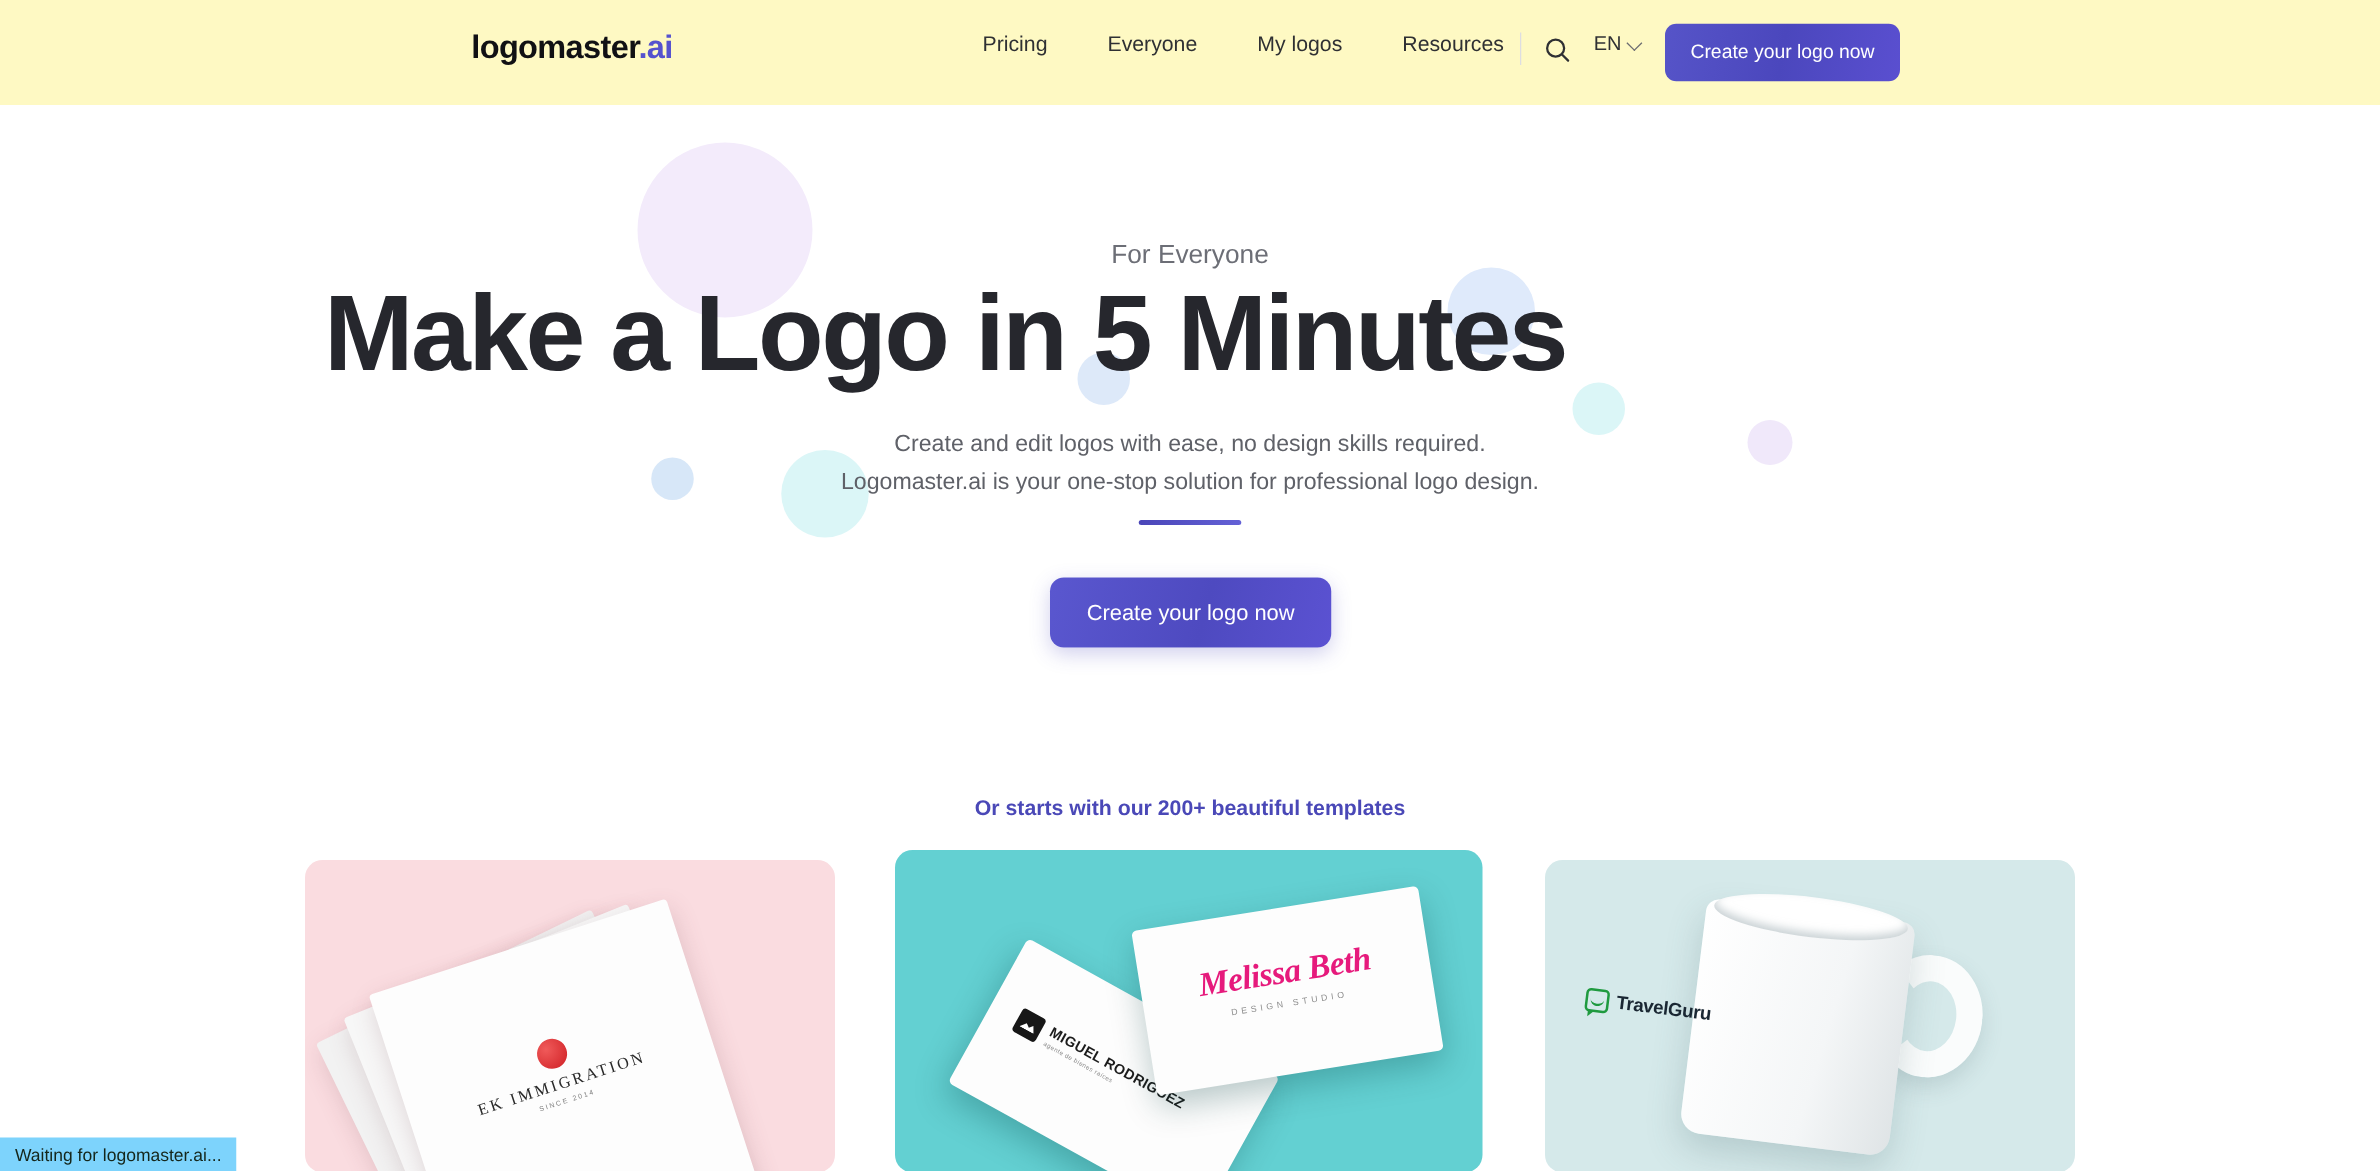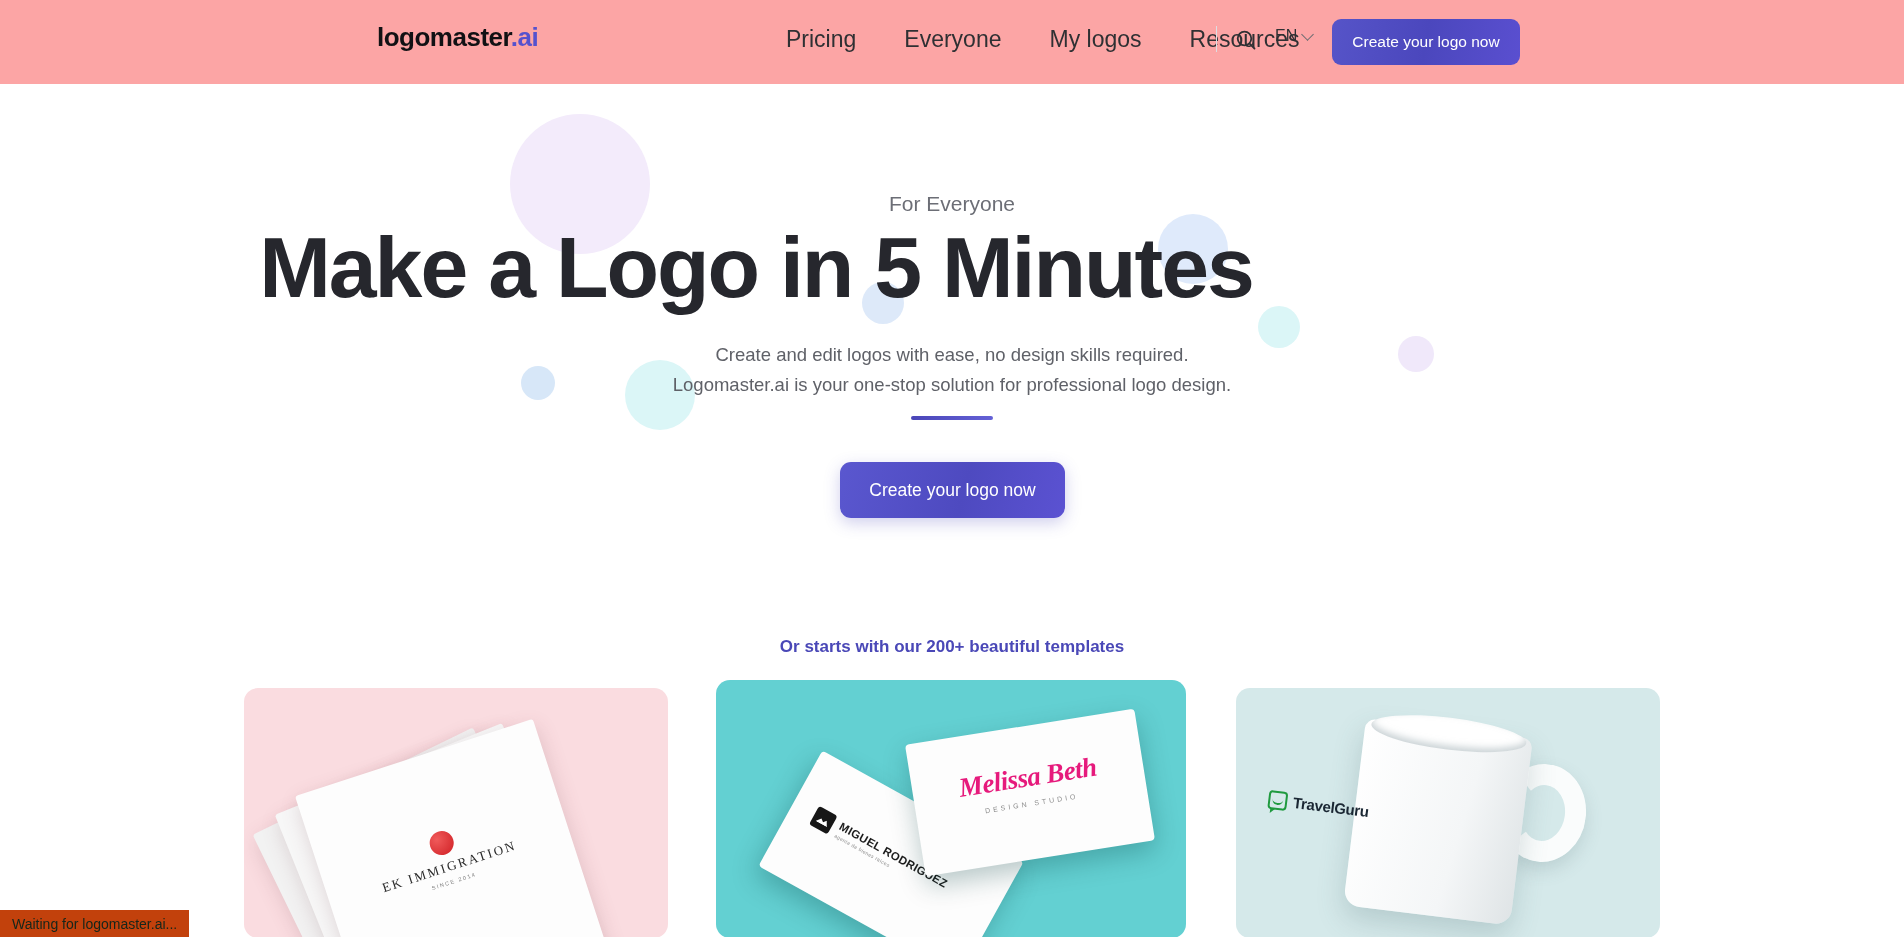--- a/index.html
+++ b/index.html
@@ -7,35 +7,35 @@
     width:1904px; height:937px;
     background:#ffffff;
     font-family:"Liberation Sans", sans-serif;
     overflow:hidden;
   }
   body { position:relative; }
 
   
   .header {
     position:absolute; top:0; left:0; width:1904px; height:84px;
-    display:flex; align-items:center; background:#fca5a5; z-index:40;
+    display:flex; align-items:center; background:#fef9c3; z-index:40;
   }
   .brand {
     position:absolute; left:377px; top:22px;
     font-size:26px; font-weight:bold; letter-spacing:-0.5px;
     color:#111114; white-space:nowrap;
   }
   .brand .dot-ai { color:#5552ce; }
 
   .nav {
     position:absolute; left:786px; top:26px;
     display:flex; align-items:center; gap:48px;
   }
   .nav-link {
-    font-size:23px; color:#2f3033; white-space:nowrap;
+    font-size:17px; color:#2f3033; white-space:nowrap;
     text-decoration:none; cursor:pointer;
   }
 
   .nav-divider {
     position:absolute; left:1216px; top:26px;
     width:1px; height:26px; background:#dddde2;
   }
 
   .search-icon-btn {
     position:absolute; left:1234px; top:28px;
@@ -214,21 +214,21 @@
   }
   .tg-mark::after {
     content:""; position:absolute; left:1px; bottom:-6px;
     border-left:5px solid #1f9a3f; border-bottom:5px solid transparent;
   }
   .tg-text { font-size:15px; font-weight:bold; color:#1a2733; letter-spacing:-.3px; }
 
   
   .statusbar {
     position:absolute; left:0; bottom:0; height:27px;
-    padding:0 12px; background:#c2410c; color:#15261a;
+    padding:0 12px; background:#7dd3fc; color:#15261a;
     font-size:14px; display:flex; align-items:center;
     white-space:nowrap; z-index:60;
   }
 </style>
 </head>
 <body>
 
 <div class="header">
 
   <div class="brand"><span>logomaster</span><span class="dot-ai">.ai</span></div>

